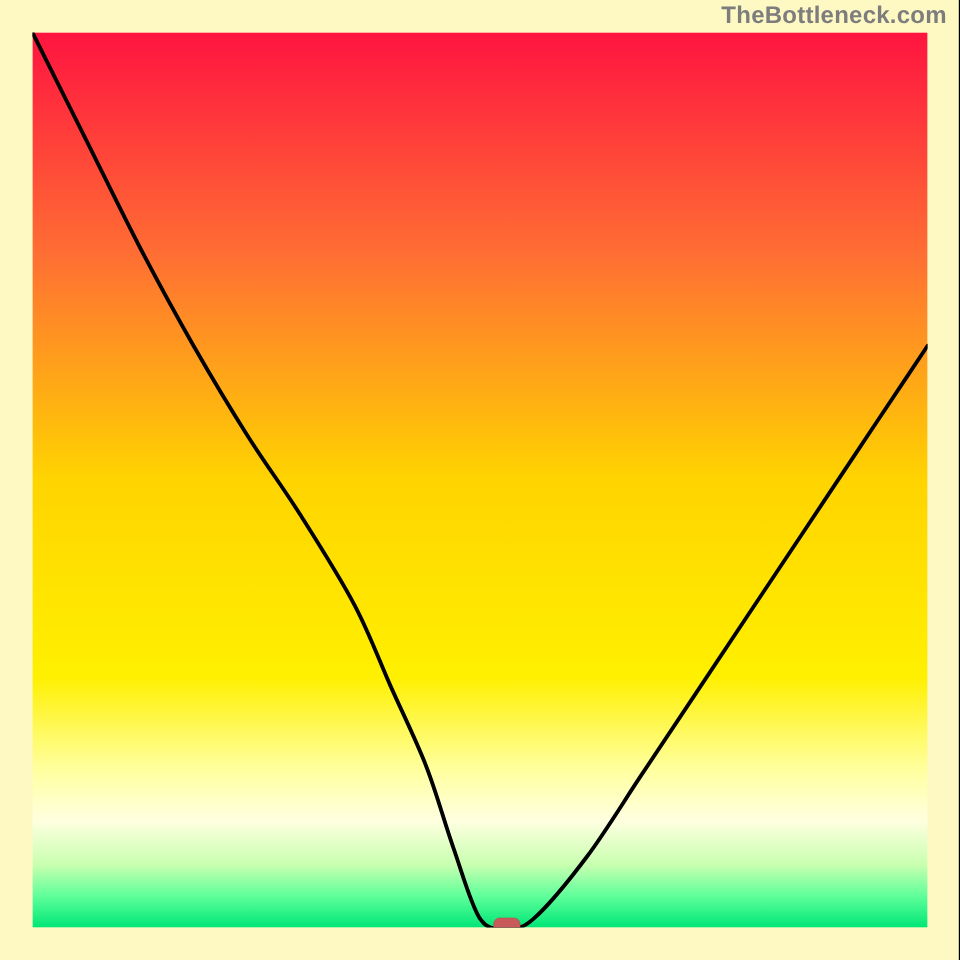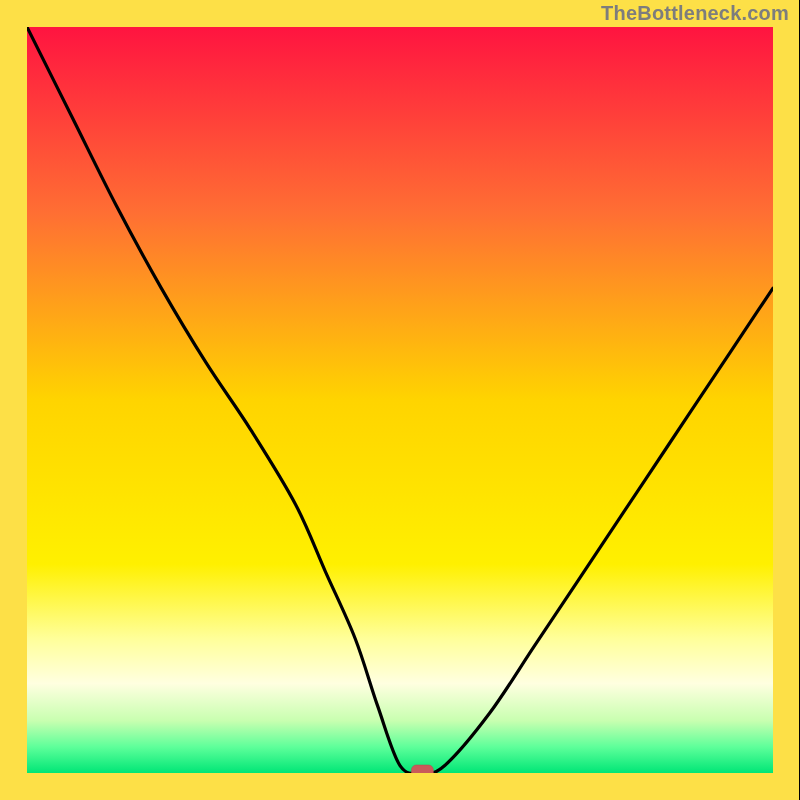--- a/index.html
+++ b/index.html
@@ -9,21 +9,21 @@
     height: 800px;
     background: #000;
     overflow: hidden;
   }
   .frame {
     position: absolute;
     top: 0;
     left: 0;
     width: 799px;
     height: 800px;
-    background: #fde047;
+    background: #fef9c3;
   }
   .attribution {
     position: absolute;
     top: 2px;
     right: 10px;
     font-family: Arial, Helvetica, sans-serif;
     font-size: 20px;
     font-weight: 600;
     color: #7d7d7d;
     letter-spacing: 0.2px;

